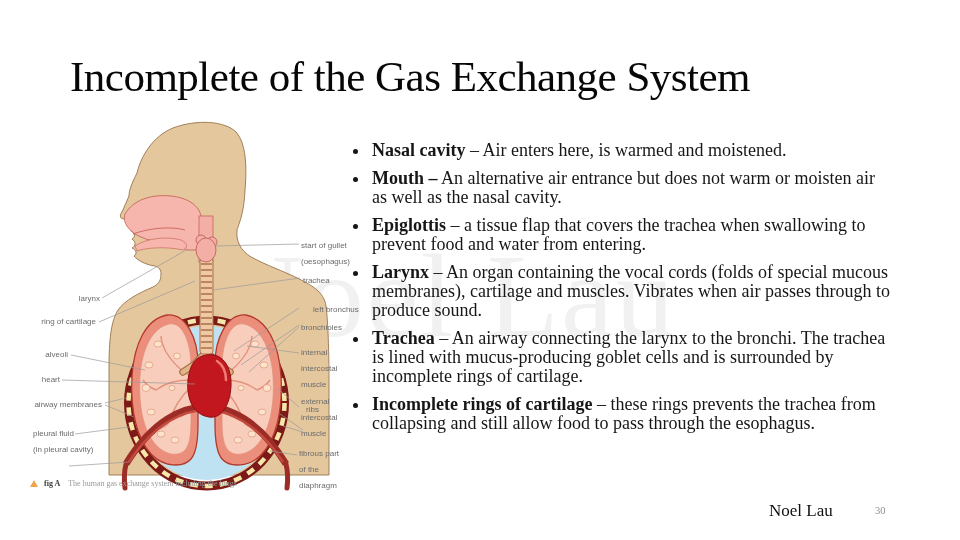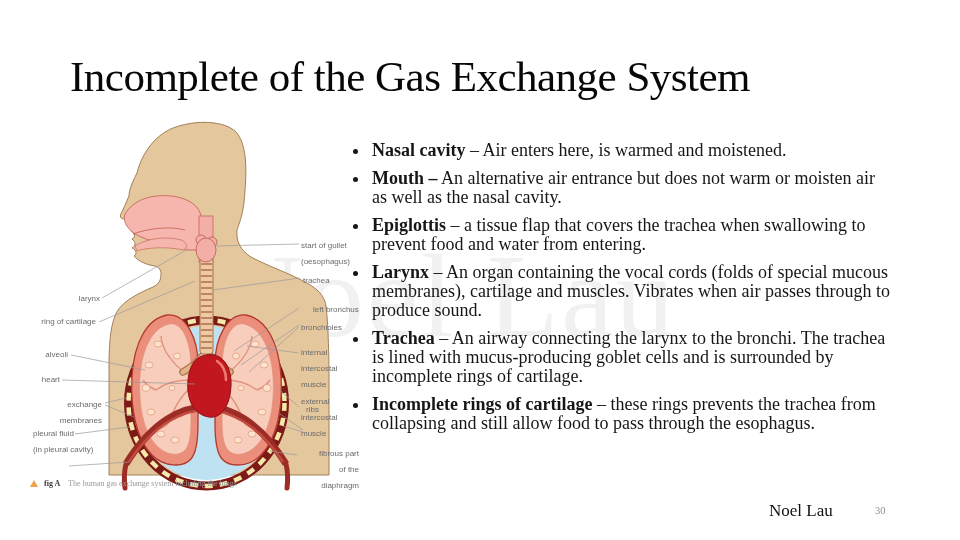--- a/index.html
+++ b/index.html
@@ -166,36 +166,36 @@
         <line x1="255" y1="296" x2="278" y2="312"></line>
         <line x1="258" y1="308" x2="278" y2="314"></line>
         <line x1="245" y1="333" x2="272" y2="337"></line>
       </g>
     </svg>
 
     <div class="dlabel r" style="left:40px;top:291px;width:60px;">larynx</div>
     <div class="dlabel r" style="left:28px;top:314px;width:68px;">ring of cartilage</div>
     <div class="dlabel r" style="left:30px;top:347px;width:38px;">alveoli</div>
     <div class="dlabel r" style="left:28px;top:372px;width:32px;">heart</div>
-    <div class="dlabel r" style="left:26px;top:397px;width:76px;">exchange membranes</div>
+    <div class="dlabel r" style="left:26px;top:397px;width:76px;">airway membranes</div>
     <div class="dlabel" style="left:33px;top:426px;width:90px;">pleural fluid
 (in pleural cavity)</div>
     <div class="dlabel" style="left:301px;top:238px;width:70px;">start of gullet
 (oesophagus)</div>
     <div class="dlabel" style="left:303px;top:273px;width:50px;">trachea</div>
     <div class="dlabel" style="left:313px;top:302px;width:64px;">left bronchus</div>
     <div class="dlabel" style="left:301px;top:320px;width:56px;">bronchioles</div>
     <div class="dlabel" style="left:301px;top:345px;width:56px;">internal
 intercostal
 muscle</div>
     <div class="dlabel" style="left:301px;top:394px;width:56px;">external
 intercostal
 muscle</div>
     <div class="dlabel" style="left:306px;top:402px;width:30px;">ribs</div>
-    <div class="dlabel" style="left:299px;top:446px;width:60px;text-align:right;">fibrous part
+    <div class="dlabel" style="left:299px;top:446px;width:60px;">fibrous part
 of the
 diaphragm</div>
 
     <div class="caption">
       <span class="tri"></span>
       <b>fig A</b>
       <span>The human gas exchange system including the lungs</span>
     </div>
   </div>
 

